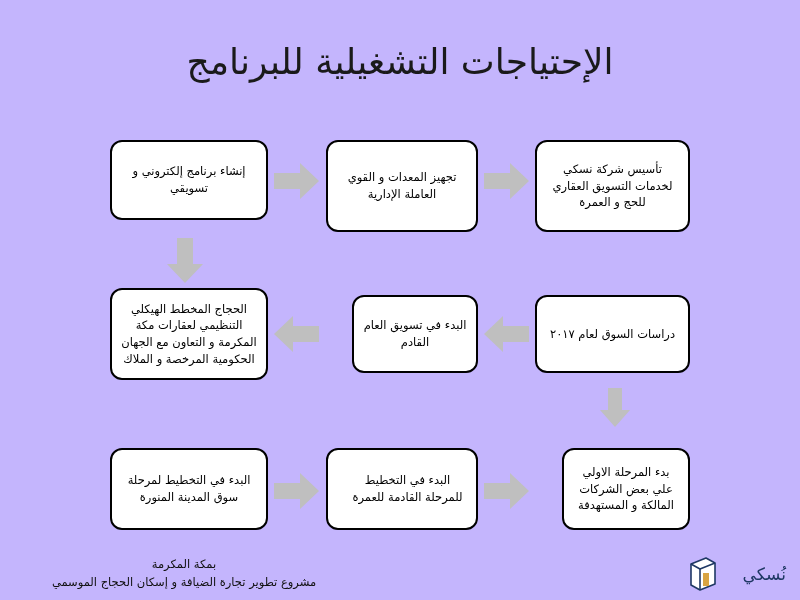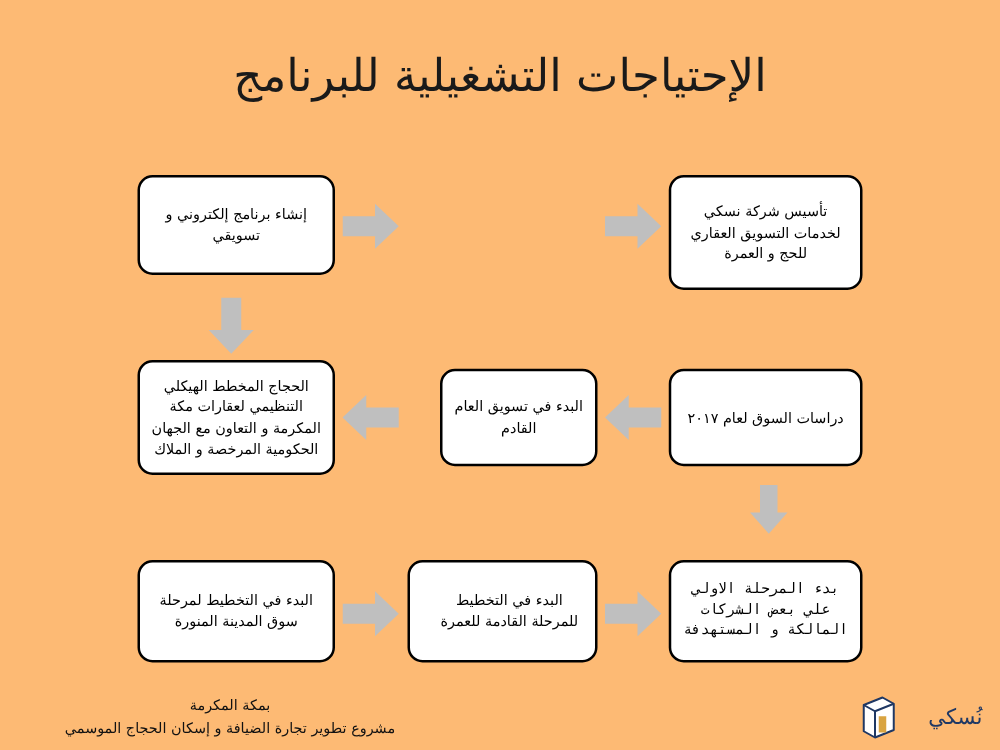--- a/index.html
+++ b/index.html
@@ -12,21 +12,21 @@
     height: 600px;
     position: relative;
     overflow: hidden;
     font-family: "DejaVu Sans", "Liberation Sans", sans-serif;
     color: #000000;
   }
 
   .slide {
     position: absolute;
     inset: 0;
-    background: #fdba74;
+    background: #c4b5fd;
   }
 
   
   .title {
     position: absolute;
     top: 38px;
     left: 0;
     width: 800px;
     text-align: center;
     font-size: 36px;
@@ -64,21 +64,21 @@
   .b-r1-c1 { right: 110px; top: 140px; width: 155px; height: 92px; }
 
   
   .b-r2-c1 { right: 532px; top: 288px; width: 158px; height: 92px; }
   .b-r2-c2 { right: 322px; top: 295px; width: 126px; height: 78px; justify-content: center; }
   .b-r2-c3 { right: 110px; top: 295px; width: 155px; height: 78px; margin-left: 32px; }
 
   
   .b-r3-c1 { right: 532px; top: 448px; width: 158px; height: 82px; }
   .b-r3-c2 { right: 322px; top: 448px; width: 152px; height: 82px; padding-left: 20px; }
-  .b-r3-c3 { right: 110px; top: 448px; width: 155px; height: 82px; font-family: Liberation Mono, monospace; }
+  .b-r3-c3 { right: 110px; top: 448px; width: 128px; height: 82px; }
 
   
   .arrow {
     position: absolute;
     display: block;
   }
   .arrow svg { display: block; }
 
   .a-r1-right-1 { right: 270px; top: 160px; }  
   .a-r1-right-2 { right: 480px; top: 160px; }  
@@ -134,20 +134,23 @@
   <div class="box b-r1-c1">
     <span>تأسيس شركة نسكي لخدمات التسويق العقاري للحج و العمرة</span>
   </div>
 
   <div class="arrow a-r1-right-1">
     <svg width="46" height="42" viewBox="0 0 46 42" aria-hidden="true">
       <polygon points="0,13 26,13 26,3 45,21 26,39 26,29 0,29" fill="#BFBFBF"></polygon>
     </svg>
   </div>
 
+  <div class="box b-r1-c2">
+    <span>تجهيز المعدات و القوي العاملة الإدارية</span>
+  </div>
 
   <div class="arrow a-r1-right-2">
     <svg width="46" height="42" viewBox="0 0 46 42" aria-hidden="true">
       <polygon points="0,13 26,13 26,3 45,21 26,39 26,29 0,29" fill="#BFBFBF"></polygon>
     </svg>
   </div>
 
   <div class="box b-r1-c3">
     <span>إنشاء برنامج إلكتروني و تسويقي</span>
   </div>

